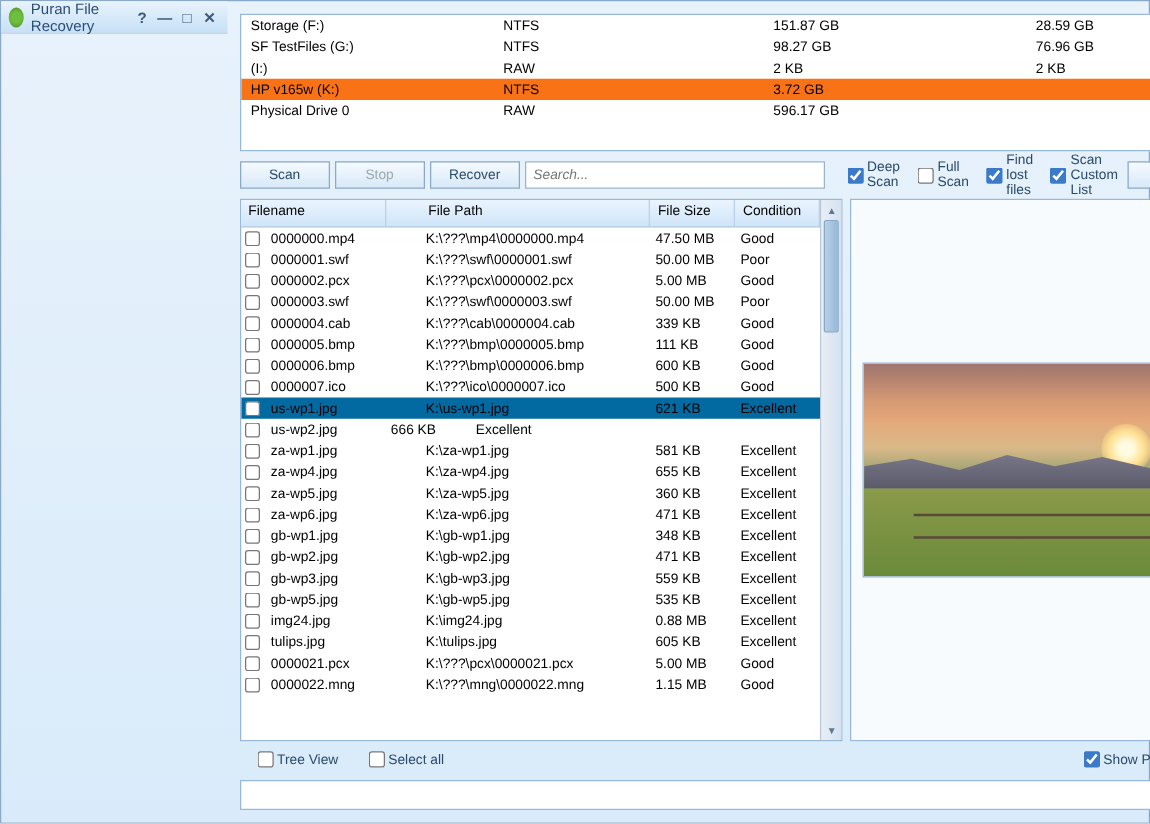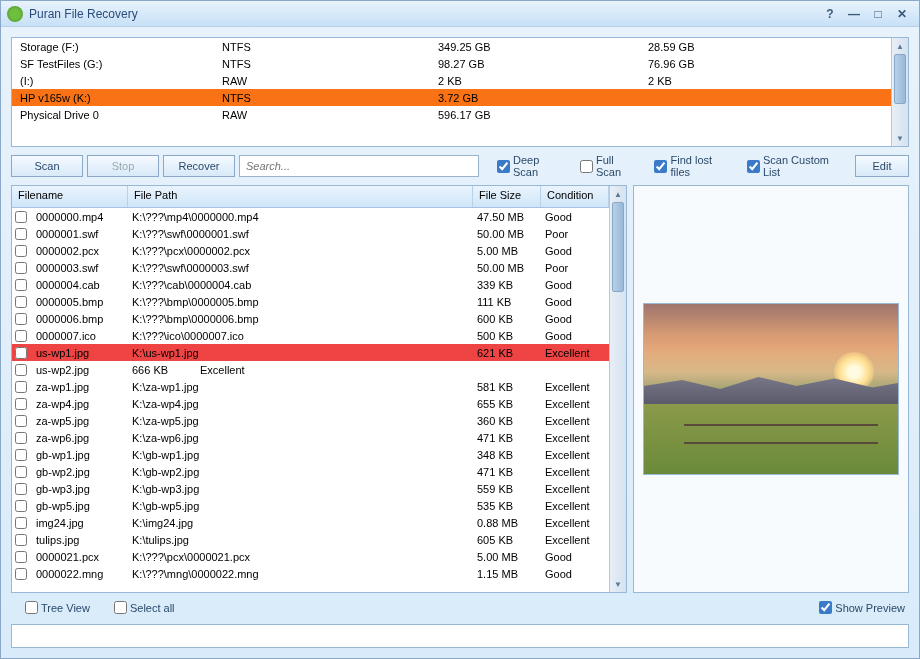--- a/index.html
+++ b/index.html
@@ -1,17 +1,17 @@
 <!DOCTYPE html>
 <html><head>
 <meta charset="utf-8">
 <style>
 * { box-sizing: border-box; margin: 0; padding: 0; }
 body { font-family: "Segoe UI", Tahoma, sans-serif; font-size: 11px; background: #fff; overflow: hidden; }
-.window { width: 920px; height: 659px; border: 1px solid #8aa8c8; background: linear-gradient(to bottom, #e8f2fb 0%, #d9ebfa 100%); display: flex; flex-direction: column; }
+.window { width: 920px; height: 659px; border: 1px solid #8aa8c8; background: linear-gradient(to bottom, #e8f2fb 0%, #d9ebfa 100%); display: flex; flex-direction: row; }
 .titlebar { height: 26px; background: linear-gradient(to bottom, #e8f3fc, #c7e0f7); display: flex; align-items: center; padding: 0 6px; color: #2a4d7a; font-size: 12px; border-bottom: 1px solid #b8d0e8; }
 .titlebar .app-icon { width: 16px; height: 16px; margin-right: 6px; background: radial-gradient(circle, #6fbf3f 40%, #4a8c2a 100%); border-radius: 50%; }
 .titlebar .spacer { flex: 1; }
 .titlebtn { width: 22px; height: 16px; margin-left: 2px; display: flex; align-items: center; justify-content: center; color: #3a5a7a; cursor: pointer; font-weight: bold; font-size: 12px; }
 .titlebtn.close { color: #3a5a7a; }
 .body-area { flex: 1; padding: 10px; display: flex; flex-direction: column; gap: 6px; }
 .panel { border: 1px solid #98b8d8; background: #fff; }
 
 .drives-panel { height: 110px; display: flex; }
 .drives-scroll { flex: 1; overflow: hidden; }
@@ -36,26 +36,26 @@
 .toolbar .gap { flex: 1; }
 .chk-label { display: flex; align-items: center; gap: 3px; margin-left: 10px; color: #2a4a6a; cursor: pointer; }
 .chk-label input { accent-color: #3a7ac8; }
 
 .main-area { flex: 1; display: flex; gap: 6px; min-height: 0; }
 .files-panel { flex: 1; display: flex; min-height: 0; }
 .files-table { flex: 1; display: flex; flex-direction: column; min-height: 0; }
 .files-header { display: flex; background: linear-gradient(to bottom, #eaf4fd, #cfe5f9); border-bottom: 1px solid #a6c4e2; height: 22px; }
 .files-header .hcell { padding: 3px 6px; border-right: 1px solid #b8d0e8; }
 .c-fn { width: 116px; }
-.c-fp { flex: 1; }
+.c-fp { flex: 1; margin-left: 28px; }
 .c-fsz { width: 68px; text-align: left; }
 .c-con { width: 68px; }
 .files-body { flex: 1; overflow: hidden; }
 .file-row { display: flex; height: 17px; align-items: center; }
-.file-row.sel { background: #ef4444; }
+.file-row.sel { background: #0369a1; }
 .file-row .fcell { padding: 0 4px; overflow: hidden; white-space: nowrap; }
 .file-row .chk { width: 14px; height: 12px; margin: 0 4px 0 2px; flex-shrink: 0; }
 .c-fn-cell { width: 96px; }
 .preview-panel { width: 276px; display: flex; align-items: center; justify-content: center; background: #f8fbfe; }
 .preview-img { width: 256px; height: 172px; border: 1px solid #98b8d8; position: relative; overflow: hidden; }
 .sky { position:absolute; inset:0; background: linear-gradient(to bottom, #d89060 0%, #e8a878 25%, #d8b888 40%, #8a9a6a 55%, #7a8a5a 100%); }
 .sun { position:absolute; right:24px; top:48px; width:40px; height:40px; border-radius:50%; background: radial-gradient(circle, #fffbe0 20%, #ffe090 50%, rgba(255,200,100,0) 80%); }
 .clouds { position:absolute; top:0; left:0; right:0; height:50px; background: linear-gradient(to bottom, rgba(120,100,120,0.6), rgba(180,140,120,0.3) 60%, transparent); }
 .mountains { position:absolute; bottom:70px; left:0; right:0; height:30px; background: linear-gradient(to top, #5a5a6a, #7a7a8a); clip-path: polygon(0 100%, 0 40%, 15% 20%, 30% 50%, 45% 10%, 60% 40%, 75% 15%, 90% 45%, 100% 30%, 100% 100%); }
 .field { position:absolute; bottom:0; left:0; right:0; height:70px; background: linear-gradient(to bottom, #8a9a4a, #6a8a3a); }
@@ -79,21 +79,21 @@
     <div class="titlebtn close">✕</div>
   </div>
 
   <div class="body-area">
     <div class="panel drives-panel">
       <div class="drives-scroll">
         <div class="drives-body" id="drives-body">
             <div class="drive-row">
               <div class="dcell c-drive">Storage (F:)</div>
               <div class="dcell c-fs">NTFS</div>
-              <div class="dcell c-total">349.25 GB</div>
+              <div class="dcell c-total">151.87 GB</div>
               <div class="dcell c-free">28.59 GB</div>
             </div>
             <div class="drive-row">
               <div class="dcell c-drive">SF TestFiles (G:)</div>
               <div class="dcell c-fs">NTFS</div>
               <div class="dcell c-total">98.27 GB</div>
               <div class="dcell c-free">76.96 GB</div>
             </div>
             <div class="drive-row">
               <div class="dcell c-drive"> (I:)</div>

